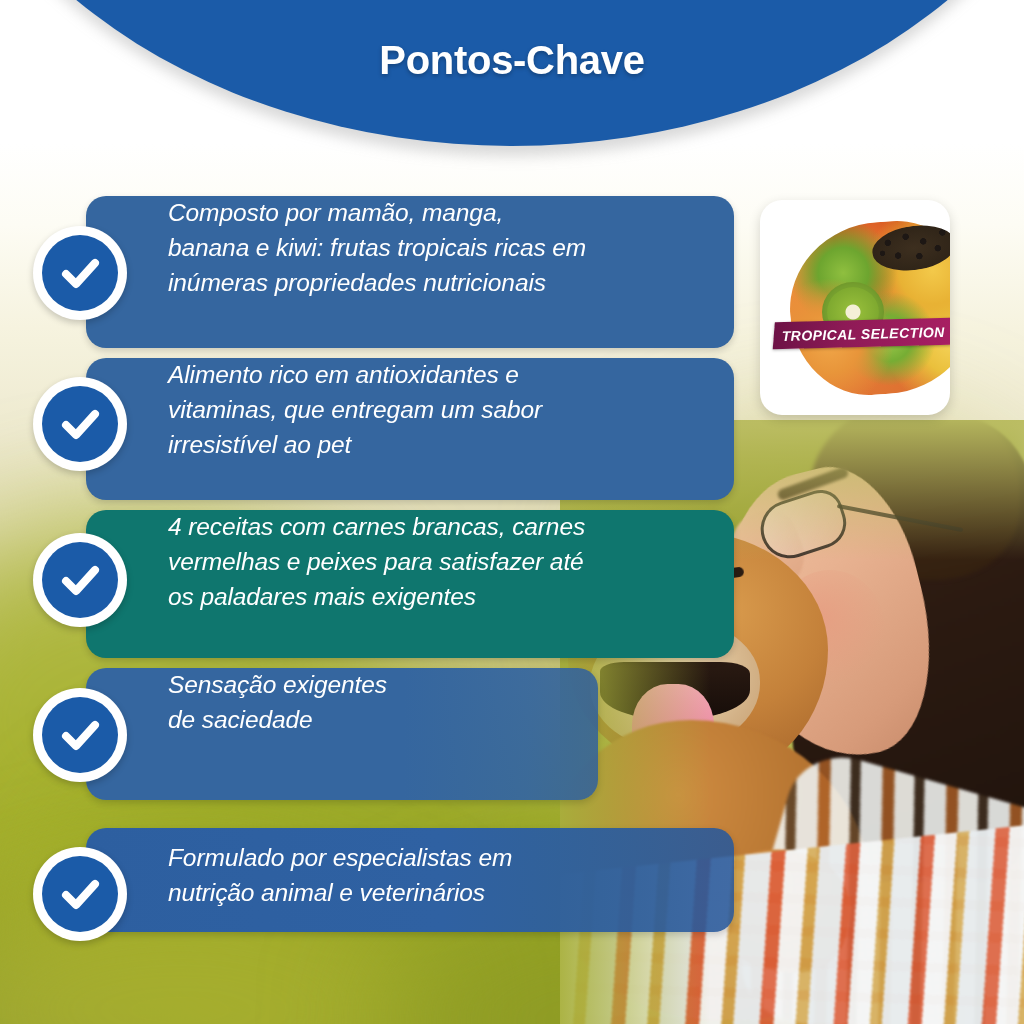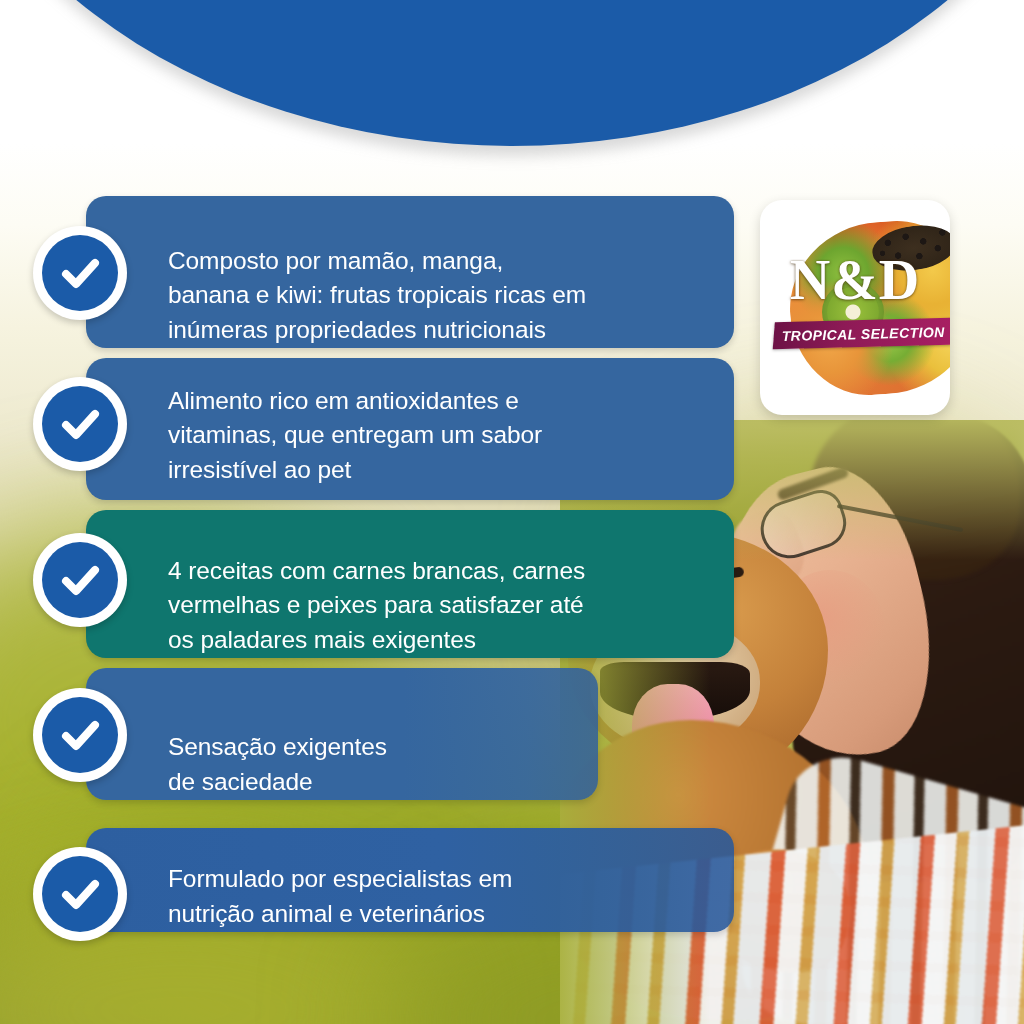--- a/index.html
+++ b/index.html
@@ -274,22 +274,23 @@
   .logo-ribbon span {
     color:#fff; font-size:14px; font-weight:bold; font-style:italic;
     letter-spacing:.4px; transform:skewX(6deg); white-space:nowrap;
   }
 
   
   .bullets { position:absolute; left:0; top:0; width:1024px; height:1024px; }
   .bullet { position:absolute; display:flex; align-items:center; }
   .card {
     border-radius:20px;
-    display:flex; align-items:flex-end;
+    display:flex; align-items:flex-start;
     box-shadow:0 3px 7px rgba(0,0,0,.16);
+    font-style:italic;
   }
   .card-text {
     color:#ffffff; font-size:24.5px; line-height:1.42;
     letter-spacing:-.1px; white-space:pre-line;
   }
   .check {
     position:absolute; width:94px; height:94px; border-radius:50%;
     background:#ffffff;
     display:flex; align-items:center; justify-content:center;
     box-shadow:0 3px 7px rgba(0,0,0,.2);
@@ -353,27 +354,27 @@
     <div class="ph blanket2"></div>
     <div class="ph dog-paw"></div>
     <div class="ph blanket"></div>
     <div class="ph photo-fade-l"></div>
     <div class="ph photo-fade-t"></div>
   </div>
 
   <div class="header-wrap">
     <div class="header-shadow"></div>
     <div class="header-curve"></div>
+    <div class="header-title">Pontos-Chave</div>
   </div>
 
   <div class="logo-badge">
     <div class="logo-oval"></div>
     <div class="logo-seeds"></div>
     <div class="logo-kiwi"></div>
-    <div class="logo-text">N&amp;D</div>
     <div class="logo-ribbon">
       <span>TROPICAL SELECTION</span>
     </div>
   </div>
 
   <div class="bullets">
 
     <div class="bullet" id="b0">
       <div class="card">
         <div class="card-text">Composto por mamão, manga,

